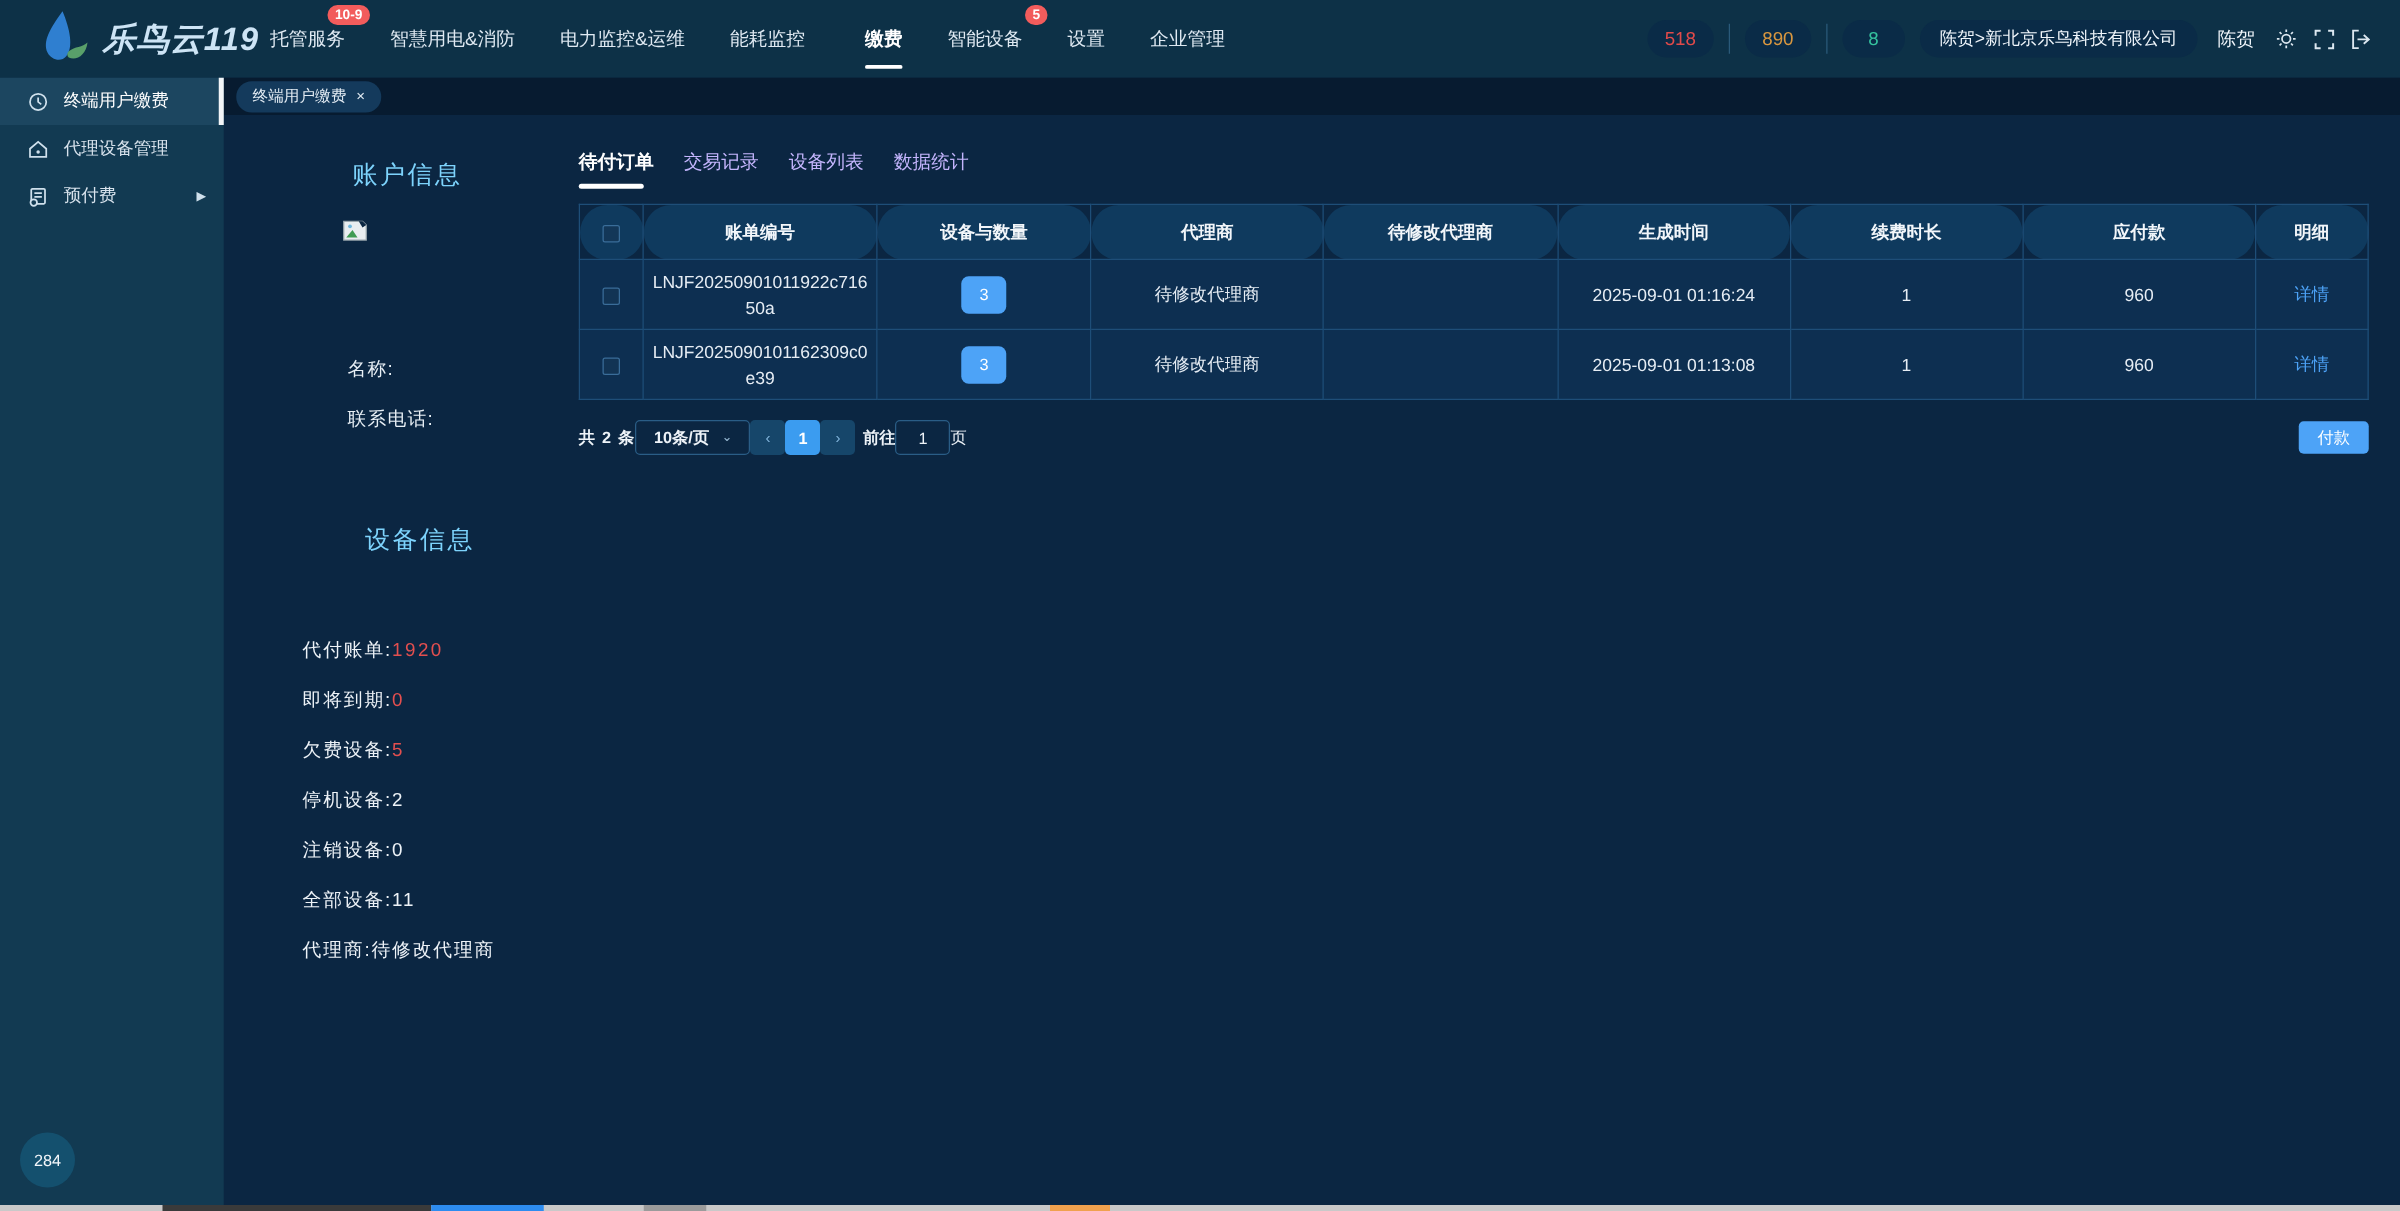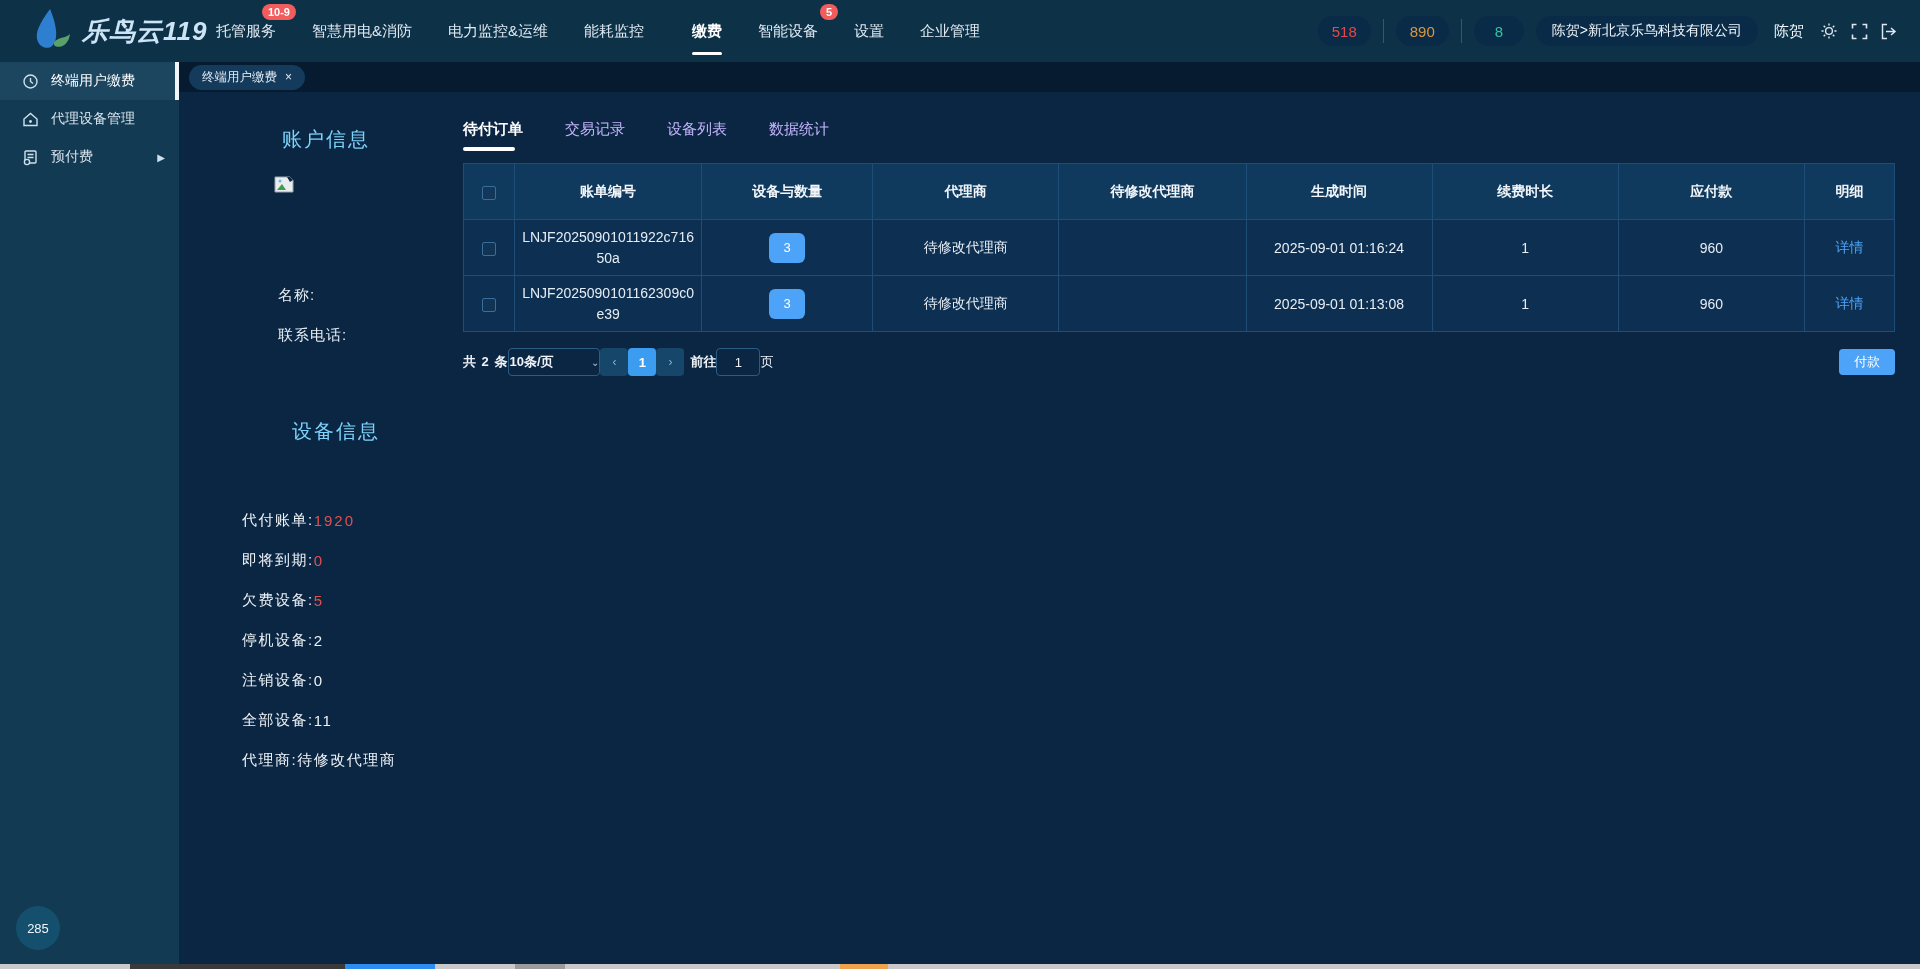--- a/index.html
+++ b/index.html
@@ -51,37 +51,37 @@
   .acct-field { position:absolute; font-size:15px; color:#e8eff5; letter-spacing:1px; }
   .f-name  { left:99px; top:194px; }
   .f-phone { left:99px; top:234px; }
   .stats { position:absolute; left:63px; top:408px; }
   .stat-line { height:40px; display:flex; align-items:center; font-size:15px; color:#edf2f7; letter-spacing:1.5px; }
   .stat-line .red { color:#e34f4f; letter-spacing:2px; }
   .stat-line .plain { color:#edf2f7; }
 
   
   .orders { position:absolute; left:284px; top:28px; right:25px; }
-  .order-tabs { display:flex; gap:42px; }
+  .order-tabs { display:flex; gap:24px; }
   .otab { position:relative; font-size:15px; color:#c4b5fd; padding-bottom:12px; cursor:pointer; white-space:nowrap; }
   .otab.active { color:#ffffff; font-weight:bold; }
   .otab.active::after { content:""; position:absolute; left:0; bottom:0; width:52px; height:4px; background:#ffffff; border-radius:2px; }
   table.orders-table { width:100%; border-collapse:collapse; margin-top:12px; table-layout:fixed; }
   .orders-table th, .orders-table td { border:1px solid #1e4e78; text-align:center; vertical-align:middle; color:#e6edf4; font-size:14px; padding:4px 6px; }
-  .orders-table thead th { background:#0f3a5e; height:56px; font-weight:bold; color:#f2f6fa; }
+  .orders-table thead th { background:#0f3a5e; height:44px; font-weight:bold; color:#f2f6fa;border-radius:22px; }
   .orders-table tbody td { background:#0d2f51; height:56px; }
   .bill-cell { word-break:break-all; line-height:1.45; padding:0 14px; }
   .cb { display:inline-block; width:14px; height:14px; border:1px solid #3a6d99; border-radius:2px; background:rgba(22,54,86,.7); cursor:pointer; vertical-align:middle; }
   .count-badge { display:inline-flex; align-items:center; justify-content:center; min-width:36px; height:30px; background:#4da3f7; color:#fff; border-radius:6px; font-size:13px; cursor:pointer; }
   .detail-link { color:#4da3f7; font-size:14px; cursor:pointer; text-decoration:none; }
 
   
   .pagination { display:flex; align-items:center; margin-top:16px; color:#eef3f8; font-size:13px; }
   .pg-total { font-weight:bold; letter-spacing:1px; }
-  .pg-size { width:92px; height:28px; border:1px solid #2a5d86; border-radius:4px; display:flex; align-items:center; justify-content:space-between; gap:10px; font-weight:bold; cursor:pointer; background:transparent; }
+  .pg-size { width:92px; height:28px; border:1px solid #2a5d86; border-radius:4px; display:flex; align-items:center; justify-content:center; gap:10px; font-weight:bold; cursor:pointer; background:transparent; }
   .pg-size .chev { font-size:10px; color:#8fb0ca; }
   .pg-btn { width:28px; height:28px; border-radius:4px; background:#16466a; display:flex; align-items:center; justify-content:center; color:#7fb2d9; font-size:12px; cursor:pointer; }
   .pg-page { width:28px; height:28px; border-radius:4px; background:#3b9cf0; display:flex; align-items:center; justify-content:center; color:#fff; font-weight:bold; font-size:13px; cursor:pointer; }
   .pg-goto { font-weight:bold; margin-left:6px; }
   .pg-input { width:44px; height:28px; border:1px solid #2a5d86; border-radius:4px; background:transparent; color:#eef3f8; text-align:center; font-size:13px; font-family:inherit; }
   .pay-btn { margin-left:auto; height:26px; padding:0 15px; background:#4da3f7; border:none; border-radius:4px; color:#fff; font-size:13px; cursor:pointer; font-family:inherit; }
 
   
   .bottom-strip { position:absolute; left:0; right:0; bottom:0; height:5px; background:#c9c9c9; z-index:6; }
   .seg { position:absolute; top:0; bottom:0; }
@@ -172,21 +172,21 @@
       <span class="side-icon">
         <svg width="17" height="17" viewBox="0 0 17 17" fill="none" stroke="currentColor" stroke-width="1.4">
           <rect x="3" y="2" width="11" height="12" rx="1"></rect>
           <path d="M5.5 5.5 H11.5 M5.5 8.5 H11.5"></path>
           <circle cx="5" cy="13" r="2.6" fill="#123a52" stroke="currentColor"></circle>
         </svg>
       </span>
       <span>预付费</span>
       <span class="side-arrow">▶</span>
     </div>
-    <div class="fab">285</div>
+    <div class="fab">284</div>
   </aside>
 
   <div class="chiprow">
     <span class="chip">
       <span>终端用户缴费</span>
       <span class="chip-close">×</span>
     </span>
   </div>
 
   <main class="content">

